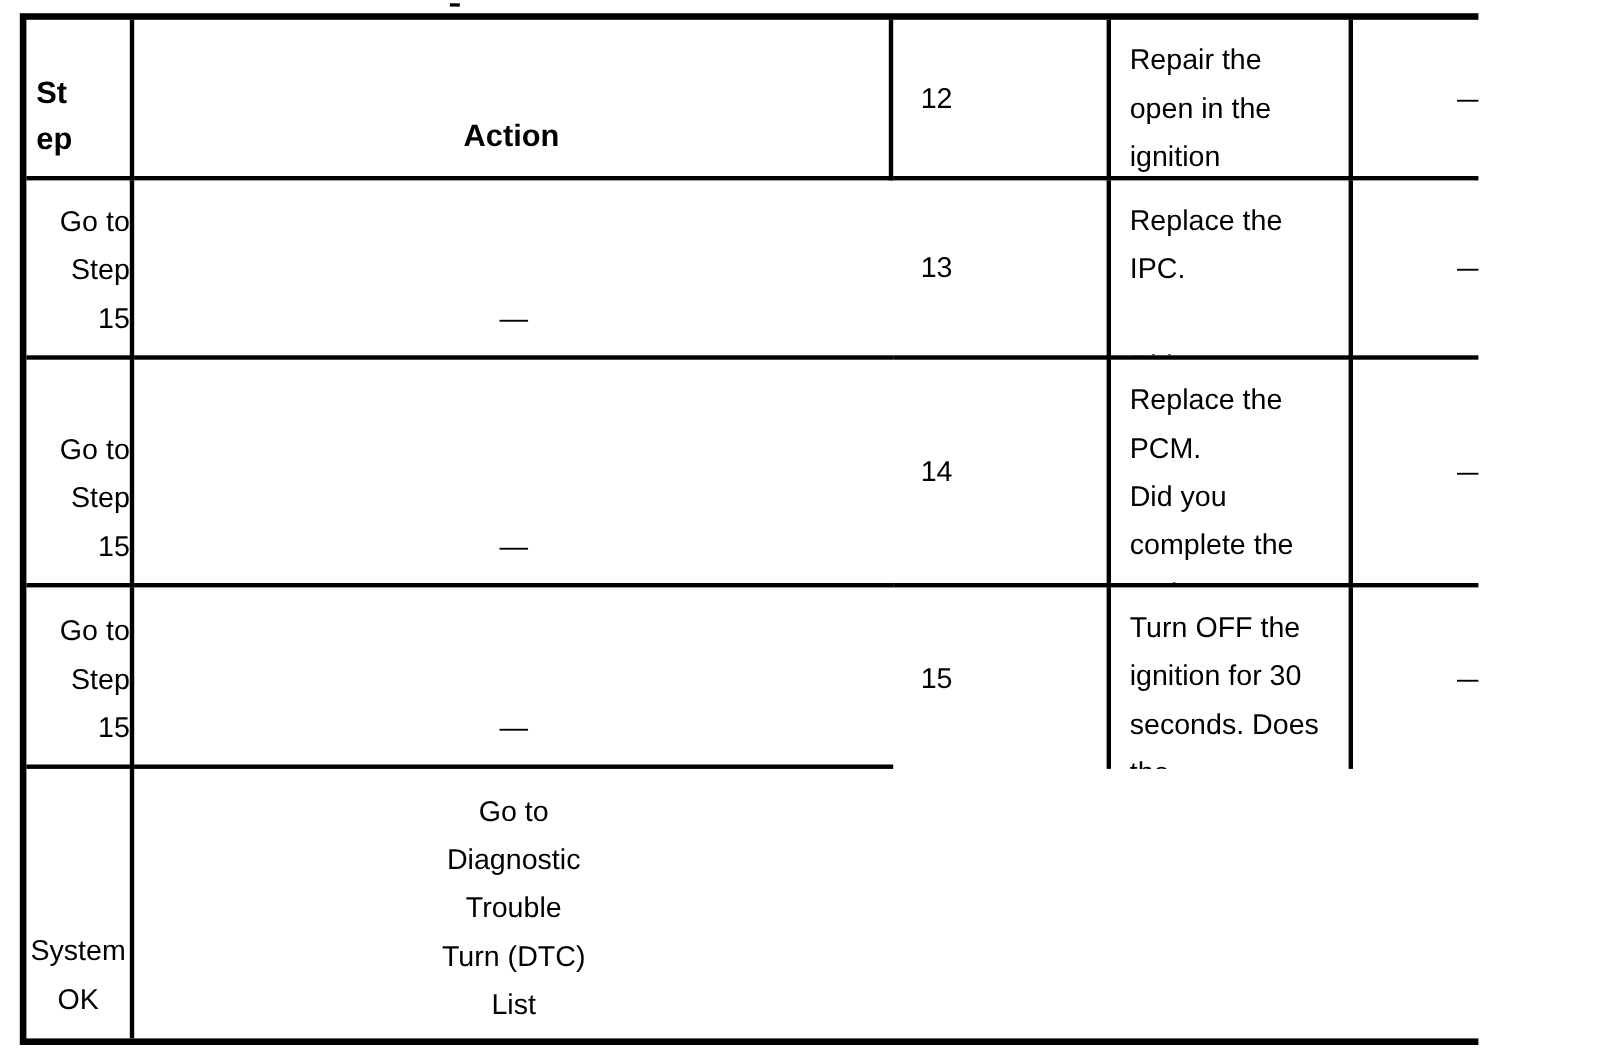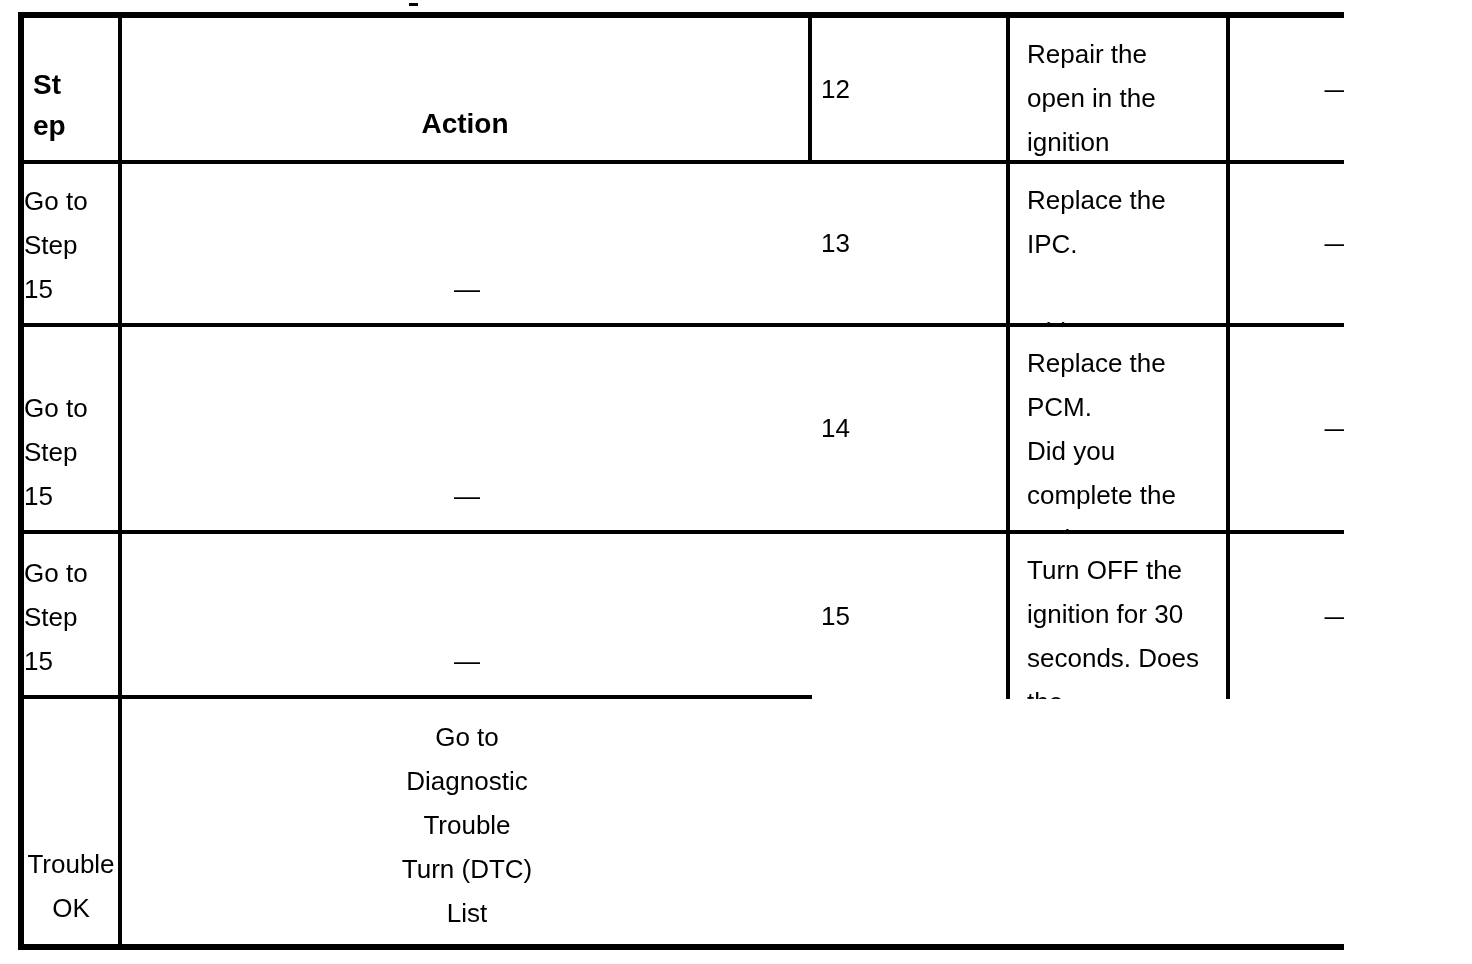--- a/index.html
+++ b/index.html
@@ -66,40 +66,40 @@
     font-size: 28px;
     line-height: 41px;
     text-align: center;
   }
 
   
   .c-step {
     display: flex;
     align-items: center;
     justify-content: flex-start;
-    padding-left: 9px;
+    padding-left: 25px;
   }
   .c-action {
     padding: 14px 27px 0 17px;
     line-height: 44px;
     white-space: pre-line;
   }
   .c-values {
     display: flex;
     align-items: center;
     justify-content: center;
   }
   .c-goto {
     display: flex;
     flex-direction: column;
     justify-content: flex-end;
     align-items: center;
     padding-bottom: 12px;
     line-height: 44px;
-    text-align: left;
+    text-align: right;
     white-space: pre-line;
   }
   .c-dash-low {
     display: flex;
     flex-direction: column;
     justify-content: flex-end;
     align-items: center;
     padding-bottom: 12px;
     line-height: 44px;
   }
@@ -155,21 +155,21 @@
     <div class="cell br bb c-values">—</div>
     <div class="cell br bb c-goto">Go to Step
 15</div>
     <div class="cell bb c-dash-low">—</div>
 
     <div class="cell br c-step">15</div>
     <div class="cell br c-action">Turn OFF the ignition for 30 seconds. Does the
 vehicle operate correctly, without any MIL
 illumination and without any stored DTCs?</div>
     <div class="cell br c-values">—</div>
-    <div class="cell br c-sysok">Trouble OK</div>
+    <div class="cell br c-sysok">System OK</div>
     <div class="cell c-dtc">Go to
 Diagnostic
 Trouble
 Turn (DTC)
 List</div>
 
   </div>
 </div>
 
 </body></html>

